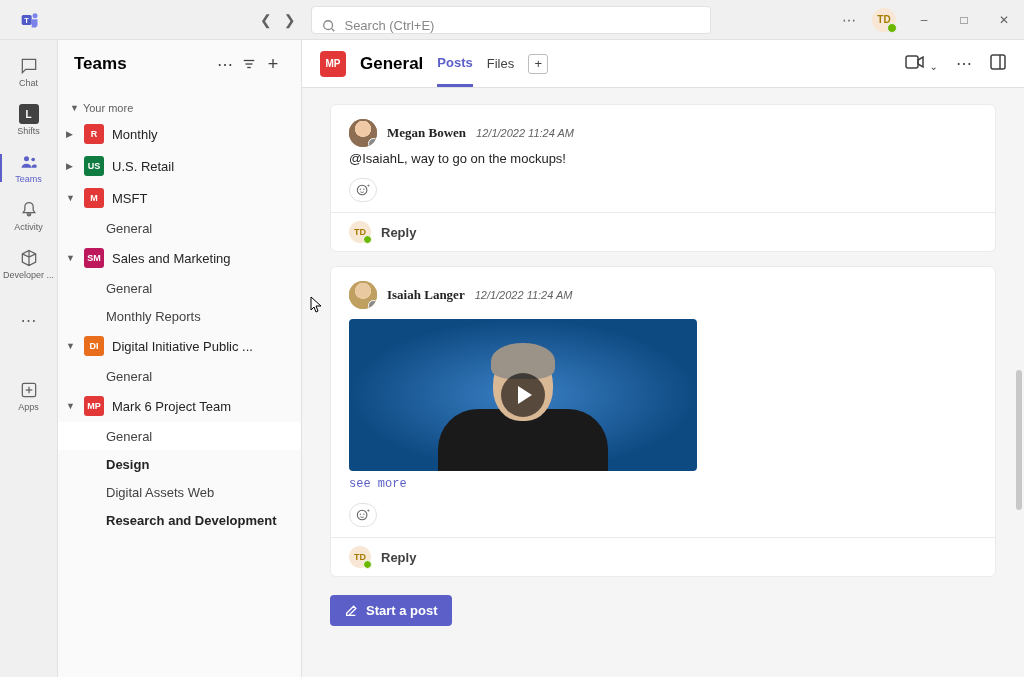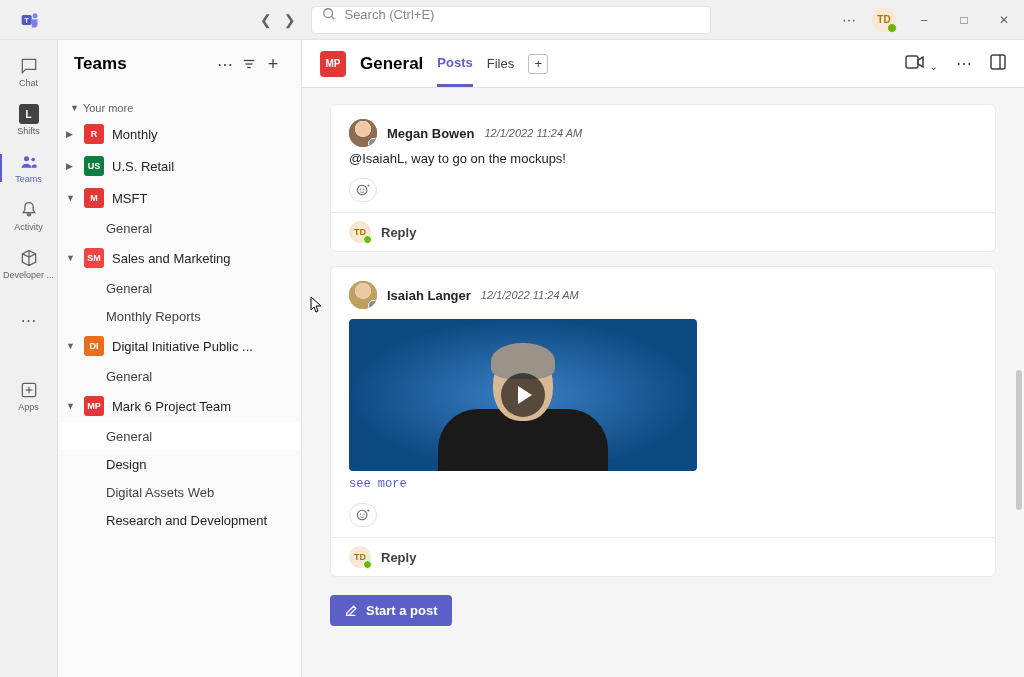--- a/index.html
+++ b/index.html
@@ -3,21 +3,21 @@
 <meta charset="utf-8">
 <style>
 * { box-sizing: border-box; margin: 0; padding: 0; font-family: "Segoe UI", -apple-system, sans-serif; }
 body { background: #f5f5f5; width: 1024px; height: 677px; overflow: hidden; position: relative; }
 
 
 .titlebar { height: 40px; display: flex; align-items: center; padding: 0 8px; background: #f0f0f0; border-bottom: 1px solid #e1e1e1; }
 .titlebar-logo { width: 20px; height: 20px; margin-left: 12px; margin-right: 220px; }
 .nav-arrows { display: flex; gap: 12px; margin-right: 16px; color: #616161; }
 .nav-arrow { cursor: pointer; font-size: 14px; }
-.searchbar { flex: 0 0 400px; height: 28px; background: #fff; border: 1px solid #e1e1e1; border-radius: 4px; display: flex; align-items: flex-start; padding: 0 10px; color: #888; font-size: 13px; }
+.searchbar { flex: 0 0 400px; height: 28px; background: #fff; border: 1px solid #e1e1e1; border-radius: 4px; display: flex; align-items: flex-end; padding: 0 10px; color: #888; font-size: 13px; }
 .searchbar svg { margin-right: 8px; }
 .titlebar-right { margin-left: auto; display: flex; align-items: center; gap: 16px; }
 .dots { color: #616161; font-size: 14px; cursor: pointer; }
 .avatar-td { width: 24px; height: 24px; border-radius: 50%; background: #f8e7d4; color: #a67c00; font-size: 10px; font-weight: 600; display: flex; align-items: center; justify-content: center; position: relative; }
 .avatar-td::after { content: ''; position: absolute; bottom: -1px; right: -1px; width: 8px; height: 8px; border-radius: 50%; background: #6bb700; border: 1.5px solid #f0f0f0; }
 .win-btn { width: 24px; height: 24px; display: flex; align-items: center; justify-content: center; color: #616161; cursor: pointer; font-size: 12px; }
 
 
 .left-rail { position: absolute; left: 0; top: 40px; bottom: 0; width: 58px; background: #f0f0f0; border-right: 1px solid #e1e1e1; display: flex; flex-direction: column; align-items: center; padding-top: 8px; }
 .rail-item { width: 100%; height: 48px; display: flex; flex-direction: column; align-items: center; justify-content: center; cursor: pointer; color: #616161; font-size: 9px; position: relative; }
@@ -35,41 +35,41 @@
 .discover { height: 40px; display: flex; align-items: center; padding: 0 16px; gap: 12px; color: #424242; font-size: 13px; cursor: pointer; border-bottom: 1px solid #ebebeb; }
 .discover svg { width: 18px; height: 18px; }
 .teams-list { padding: 10px 0; }
 .section-label { padding: 4px 12px; font-size: 11px; color: #616161; display: flex; align-items: center; gap: 4px; }
 .section-label .tri { font-size: 9px; }
 .team-item { height: 32px; display: flex; align-items: center; padding-left: 8px; gap: 8px; cursor: pointer; font-size: 13px; color: #242424; }
 .team-item .tri { font-size: 9px; color: #616161; width: 10px; }
 .team-badge { width: 20px; height: 20px; border-radius: 3px; color: #fff; font-size: 9px; font-weight: 600; display: flex; align-items: center; justify-content: center; flex-shrink: 0; }
 .channel-item { height: 28px; display: flex; align-items: center; padding-left: 48px; font-size: 13px; color: #424242; cursor: pointer; }
 .channel-item.selected { background: #fff; }
-.channel-item.bold { font-weight: 400; color: #242424; }
+.channel-item.bold { font-weight: 700; color: #242424; }
 
 
 .main { position: absolute; left: 302px; right: 0; top: 40px; bottom: 0; background: #f5f5f5; display: flex; flex-direction: column; }
 .channel-header { height: 48px; background: #fff; border-bottom: 1px solid #e1e1e1; display: flex; align-items: center; padding: 0 18px; gap: 14px; }
 .channel-avatar { width: 26px; height: 26px; border-radius: 4px; background: #e23838; color: #fff; font-size: 10px; font-weight: 600; display: flex; align-items: center; justify-content: center; }
 .channel-title { font-size: 17px; font-weight: 700; }
 .tab { font-size: 13px; color: #424242; cursor: pointer; padding: 14px 0; }
 .tab.active { color: #5b5fc7; border-bottom: 3px solid #5b5fc7; font-weight: 600; }
 .add-tab { width: 20px; height: 20px; border: 1px solid #bdbdbd; border-radius: 3px; display: flex; align-items: center; justify-content: center; font-size: 13px; cursor: pointer; color: #424242; }
 .header-right { margin-left: auto; display: flex; align-items: center; gap: 18px; color: #424242; }
 .header-icon { cursor: pointer; }
 
 .feed { flex: 1; overflow-y: auto; padding: 16px 28px; }
 .card { background: #fff; border: 1px solid #ebebeb; border-radius: 6px; margin-bottom: 14px; }
 .card-body { padding: 14px 18px 10px; }
 .msg-head { display: flex; align-items: center; gap: 10px; }
 .msg-avatar { width: 28px; height: 28px; border-radius: 50%; background: #8e6e53; position: relative; overflow: hidden; }
 .msg-avatar::after { content: ''; position: absolute; bottom: -2px; right: -2px; width: 9px; height: 9px; border-radius: 50%; background: #8a8a8a; border: 1.5px solid #fff; }
 .msg-avatar-face { position: absolute; inset: 0; background: radial-gradient(circle at 50% 35%, #f0c9a6 35%, #8e6e53 36%); }
-.msg-name { font-size: 13px; font-weight: 600; color: #242424; }
+.msg-name { font-size: 13px; font-weight: 600; color: #242424; font-family: Liberation Serif, serif; }
 .msg-time { font-size: 11px; color: #616161; font-style: italic; }
 .msg-text { font-size: 13px; color: #242424; margin-top: 4px; }
 .msg-reactions { margin-top: 12px; }
 .reaction-btn { width: 28px; height: 24px; border: 1px solid #e1e1e1; border-radius: 12px; display: flex; align-items: center; justify-content: center; cursor: pointer; }
 .reply-row { border-top: 1px solid #ebebeb; padding: 8px 18px; display: flex; align-items: center; gap: 10px; cursor: pointer; }
 .reply-avatar { width: 22px; height: 22px; border-radius: 50%; background: #f8e7d4; color: #a67c00; font-size: 9px; font-weight: 600; display: flex; align-items: center; justify-content: center; position: relative; }
 .reply-avatar::after { content: ''; position: absolute; bottom: -1px; right: -1px; width: 7px; height: 7px; border-radius: 50%; background: #6bb700; border: 1.5px solid #fff; }
 .reply-text { font-size: 13px; font-weight: 600; color: #424242; }
 
 .video-thumb { width: 348px; height: 152px; margin-top: 10px; border-radius: 4px; position: relative; overflow: hidden; background: radial-gradient(ellipse at center, #3a7fc4 0%, #0e4a82 70%); display: flex; align-items: flex-end; justify-content: center; }
@@ -200,21 +200,21 @@
 
     <div class="team-item">
         <span class="tri">▼</span>
         <div class="team-badge" style="background:#e23838">M</div>
         <span>MSFT</span>
       </div>
     <div class="channel-item">General</div>
 
     <div class="team-item">
         <span class="tri">▼</span>
-        <div class="team-badge" style="background:#ef4444">SM</div>
+        <div class="team-badge" style="background:#be185d">SM</div>
         <span>Sales and Marketing</span>
       </div>
     <div class="channel-item">General</div>
     <div class="channel-item">Monthly Reports</div>
 
     <div class="team-item">
         <span class="tri">▼</span>
         <div class="team-badge" style="background:#e86e1c">DI</div>
         <span>Digital Initiative Public ...</span>
       </div>

